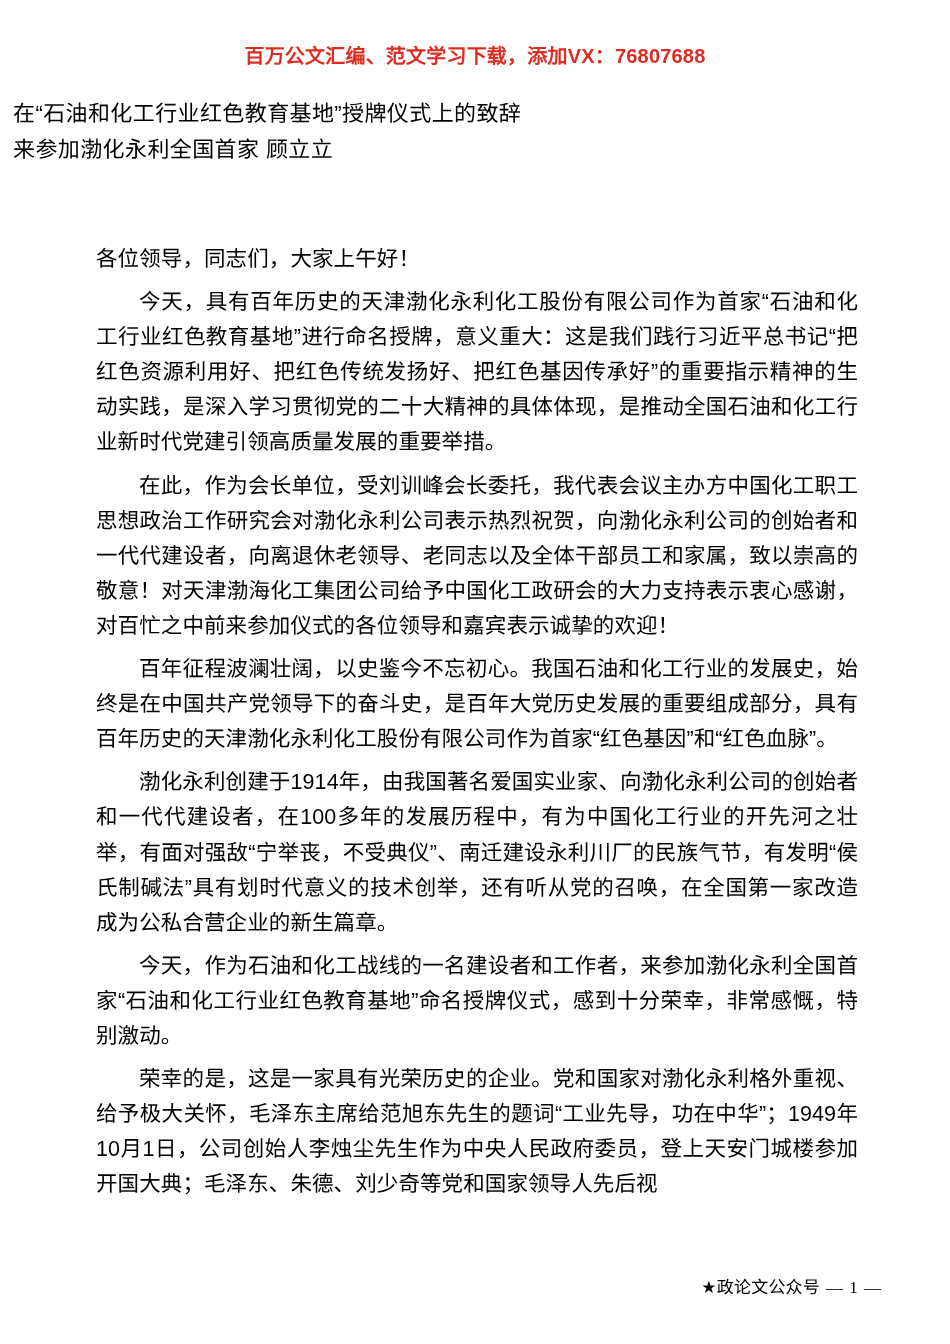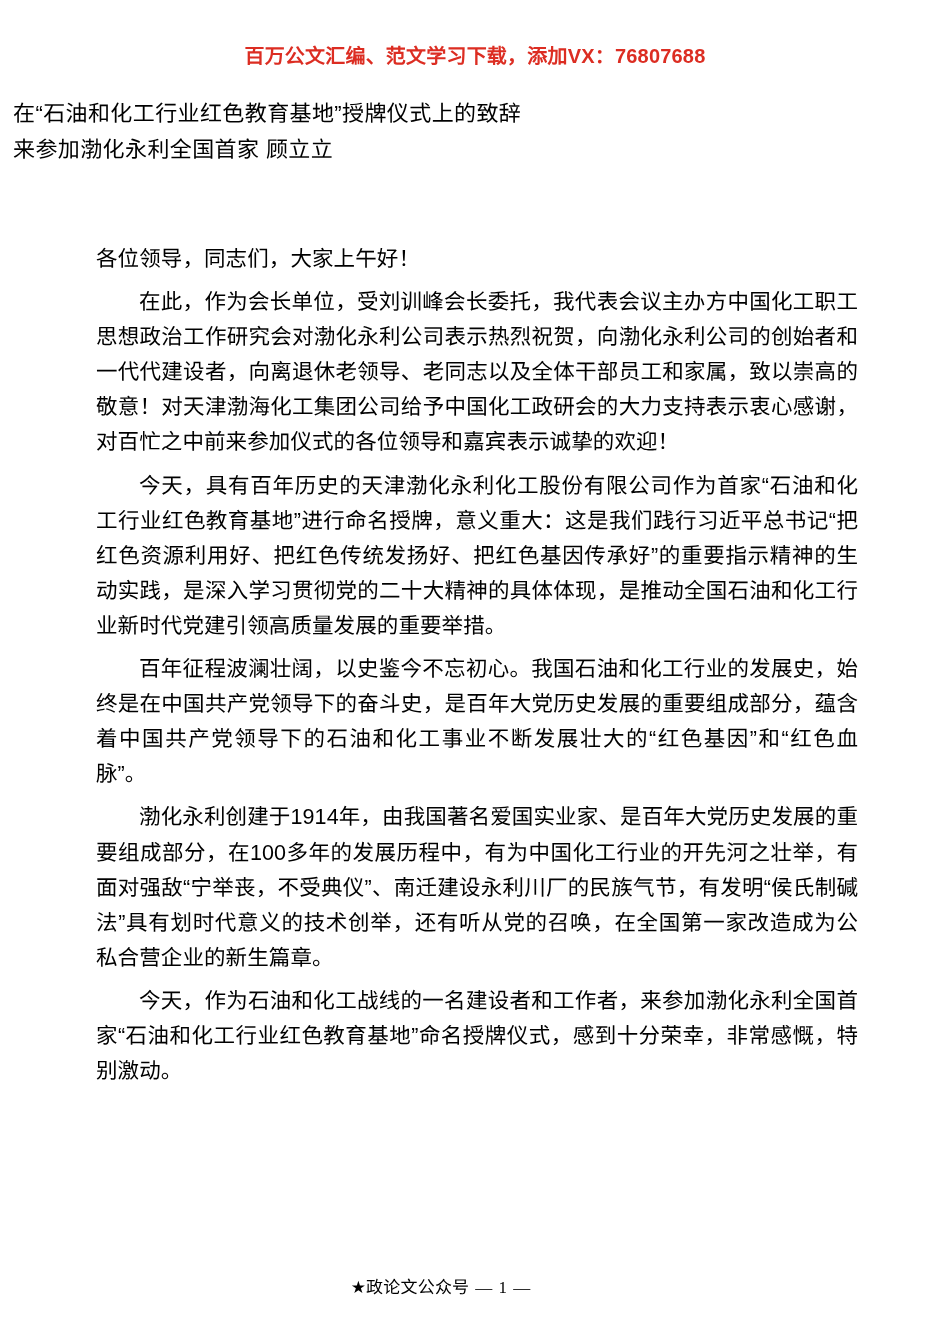--- a/index.html
+++ b/index.html
@@ -85,21 +85,21 @@
   .para.no-indent {
     text-indent: 0;
   }
 
   
   .page-footer {
     position: absolute;
     left: 0;
     top: 1276px;
     width: 950px;
-    text-align: center;
+    text-align: right;
     padding-right: 68px;
     box-sizing: border-box;
     font-size: 17px;
     line-height: 24px;
     white-space: nowrap;
   }
   .footer-mark {
     letter-spacing: 0.2px;
   }
   .footer-pageno {
@@ -115,24 +115,25 @@
 
   <div class="promo-banner" style="color: rgb(220, 45, 34);">百万公文汇编、范文学习下载，添加VX：76807688</div>
 
   <div class="title-block">
     <div class="doc-title">在“石油和化工行业红色教育基地”授牌仪式上的致辞</div>
     <div class="doc-byline">来参加渤化永利全国首家  顾立立</div>
   </div>
 
   <div class="doc-body">
     <p class="para no-indent">各位领导，同志们，大家上午好！</p>
+    <p class="para">今天，具有百年历史的天津渤化永利化工股份有限公司作为首家“石油和化工行业红色教育基地”进行命名授牌，意义重大：这是我们践行习近平总书记“把红色资源利用好、把红色传统发扬好、把红色基因传承好”的重要指示精神的生动实践，是深入学习贯彻党的二十大精神的具体体现，是推动全国石油和化工行业新时代党建引领高质量发展的重要举措。</p>
     <p class="para">在此，作为会长单位，受刘训峰会长委托，我代表会议主办方中国化工职工思想政治工作研究会对渤化永利公司表示热烈祝贺，向渤化永利公司的创始者和一代代建设者，向离退休老领导、老同志以及全体干部员工和家属，致以崇高的敬意！对天津渤海化工集团公司给予中国化工政研会的大力支持表示衷心感谢，对百忙之中前来参加仪式的各位领导和嘉宾表示诚挚的欢迎！</p>
-    <p class="para">今天，具有百年历史的天津渤化永利化工股份有限公司作为首家“石油和化工行业红色教育基地”进行命名授牌，意义重大：这是我们践行习近平总书记“把红色资源利用好、把红色传统发扬好、把红色基因传承好”的重要指示精神的生动实践，是深入学习贯彻党的二十大精神的具体体现，是推动全国石油和化工行业新时代党建引领高质量发展的重要举措。</p>
-    <p class="para">百年征程波澜壮阔，以史鉴今不忘初心。我国石油和化工行业的发展史，始终是在中国共产党领导下的奋斗史，是百年大党历史发展的重要组成部分，蕴含着中国共产党领导下的石油和化工事业不断发展壮大的“红色基因”和“红色血脉”。</p>
-    <p class="para">渤化永利创建于1914年，由我国著名爱国实业家、是百年大党历史发展的重要组成部分，在100多年的发展历程中，有为中国化工行业的开先河之壮举，有面对强敌“宁举丧，不受典仪”、南迁建设永利川厂的民族气节，有发明“侯氏制碱法”具有划时代意义的技术创举，还有听从党的召唤，在全国第一家改造成为公私合营企业的新生篇章。</p>
+    <p class="para">百年征程波澜壮阔，以史鉴今不忘初心。我国石油和化工行业的发展史，始终是在中国共产党领导下的奋斗史，是百年大党历史发展的重要组成部分，具有百年历史的天津渤化永利化工股份有限公司作为首家“红色基因”和“红色血脉”。</p>
+    <p class="para">渤化永利创建于1914年，由我国著名爱国实业家、向渤化永利公司的创始者和一代代建设者，在100多年的发展历程中，有为中国化工行业的开先河之壮举，有面对强敌“宁举丧，不受典仪”、南迁建设永利川厂的民族气节，有发明“侯氏制碱法”具有划时代意义的技术创举，还有听从党的召唤，在全国第一家改造成为公私合营企业的新生篇章。</p>
     <p class="para">今天，作为石油和化工战线的一名建设者和工作者，来参加渤化永利全国首家“石油和化工行业红色教育基地”命名授牌仪式，感到十分荣幸，非常感慨，特别激动。</p>
+    <p class="para">荣幸的是，这是一家具有光荣历史的企业。党和国家对渤化永利格外重视、给予极大关怀，毛泽东主席给范旭东先生的题词“工业先导，功在中华”；1949年10月1日，公司创始人李烛尘先生作为中央人民政府委员，登上天安门城楼参加开国大典；毛泽东、朱德、刘少奇等党和国家领导人先后视</p>
   </div>
 
   <div class="page-footer">
     <span class="footer-mark">★政论文公众号</span><span class="footer-pageno">— 1 —</span>
   </div>
 
 </div>
 
 </body></html>

